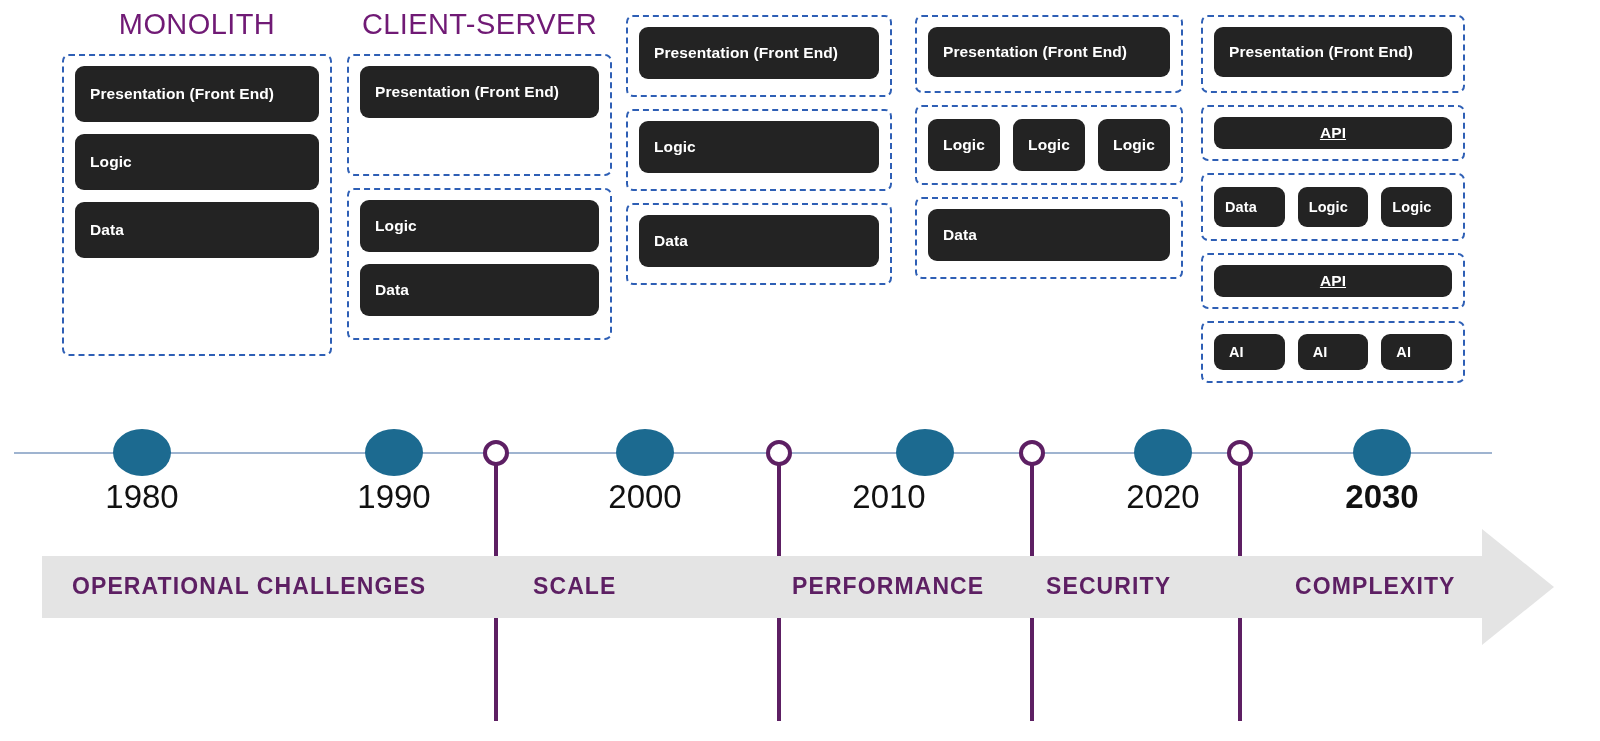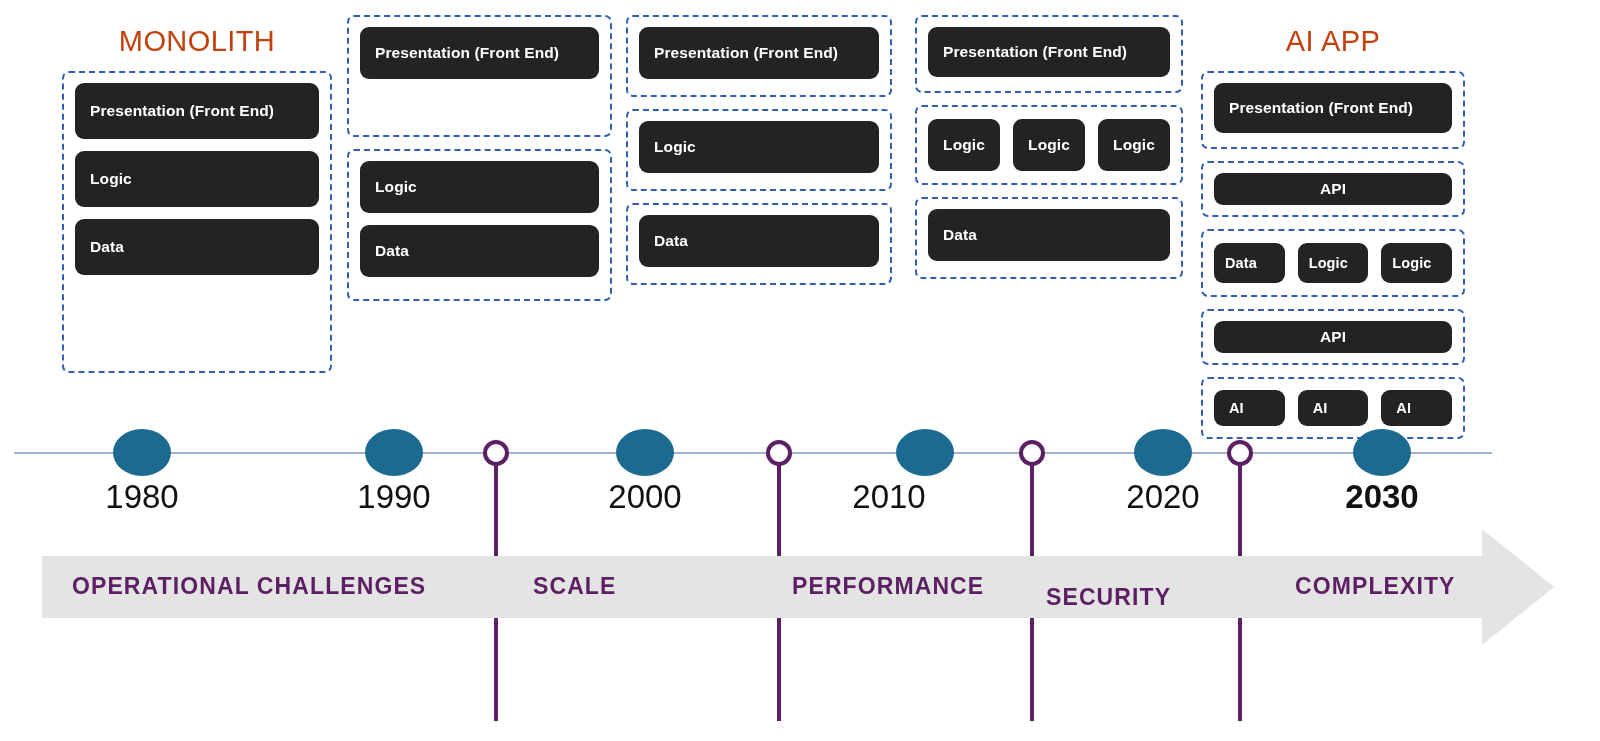--- a/index.html
+++ b/index.html
@@ -21,24 +21,24 @@
 
   
   .col {
     position: absolute;
     top: 0;
   }
   .col-title {
     font-size: 29px;
     font-weight: 400;
     letter-spacing: 0.4px;
-    color: #c2410c;
+    color: #701a75;
     text-align: center;
     line-height: 1;
-    padding-top: 27px;
+    padding-top: 10px;
     white-space: nowrap;
   }
   .groups {
     margin-top: 15px;
     display: flex;
     flex-direction: column;
     justify-content: center;
   }
   .group {
     border: 2px dashed #2e5fb5;
@@ -63,21 +63,21 @@
     padding: 0 15px;
     white-space: nowrap;
   }
   .blk.wide  { width: 100%; }
   .blk.third { flex: 1 1 0; }
   .blk.center { justify-content: center; padding: 0 8px; }
   .blk.h56 { height: 56px; }
   .blk.h52 { height: 52px; }
   .blk.h50 { height: 50px; }
   .blk.h40 { height: 40px; }
-  .blk.h34 { height: 34px; }
+  .blk.h34 { height: 34px; text-decoration: underline; }
   .blk.small { font-size: 14.5px; }
 
   
   .axis {
     position: absolute;
     height: 2px;
     background: #9fb4d0;
   }
   .decade-dot {
     position: absolute;
@@ -139,20 +139,21 @@
         <div class="col-title">MONOLITH</div>
         <div class="groups">
           <div class="group" style="height: 302px; margin-bottom: 0px; flex-direction: column; align-items: stretch; justify-content: flex-start; gap: 12px;">
             <div class="blk h56 wide">Presentation (Front End)</div>
             <div class="blk h56 wide">Logic</div>
             <div class="blk h56 wide">Data</div>
           </div>
         </div>
       </div>
       <div class="col" style="left: 347px; width: 265px;">
+        <div class="col-title">CLIENT-SERVER</div>
         <div class="groups">
           <div class="group" style="height: 122px; margin-bottom: 12px; flex-direction: column; align-items: stretch; justify-content: flex-start; gap: 12px;">
             <div class="blk h52 wide">Presentation (Front End)</div>
           </div>
           <div class="group" style="height: 152px; margin-bottom: 0px; flex-direction: column; align-items: stretch; justify-content: flex-start; gap: 12px;">
             <div class="blk h52 wide">Logic</div>
             <div class="blk h52 wide">Data</div>
           </div>
         </div>
       </div>
@@ -180,21 +181,20 @@
               <div class="blk h52 third center">Logic</div>
               <div class="blk h52 third center">Logic</div>
             </div>
           </div>
           <div class="group" style="height: 82px; margin-bottom: 0px; flex-direction: column; align-items: stretch; justify-content: flex-start; gap: 12px;">
             <div class="blk h52 wide">Data</div>
           </div>
         </div>
       </div>
       <div class="col" style="left: 1201px; width: 264px;">
-        <div class="col-title">AI APP</div>
         <div class="groups">
           <div class="group" style="height: 78px; margin-bottom: 12px; flex-direction: column; align-items: stretch; justify-content: flex-start; gap: 12px;">
             <div class="blk h50 wide">Presentation (Front End)</div>
           </div>
           <div class="group" style="height: 56px; margin-bottom: 12px; flex-direction: column; align-items: stretch; justify-content: flex-start; gap: 12px;">
             <div class="blk h34 wide center">API</div>
           </div>
           <div class="group" style="height: 68px; margin-bottom: 12px;">
             <div style="display: flex; flex-direction: row; gap: 13px; width: 100%; align-items: center;">
               <div class="blk h40 third small" style="padding: 0px 11px;">Data</div>
@@ -237,16 +237,16 @@
       <div class="ring" style="left: 1019px; top: 440px;"></div>
       <div class="stem" style="left: 1238px; top: 462px; height: 259px;"></div>
       <div class="ring" style="left: 1227px; top: 440px;"></div>
     </div>
   <div id="banner-layer">
       <div class="banner" style="left: 42px; top: 556px; width: 1440px; height: 62px;"></div>
       <div class="arrowhead" style="left: 1482px; top: 529px;"></div>
       <div class="phase" style="left: 72px; top: 575px; text-align: right;">OPERATIONAL CHALLENGES</div>
       <div class="phase" style="left: 533px; top: 575px;">SCALE</div>
       <div class="phase" style="left: 792px; top: 575px;">PERFORMANCE</div>
-      <div class="phase" style="left: 1046px; top: 575px; margin-top: 11px;">SECURITY</div>
+      <div class="phase" style="left: 1046px; top: 575px;">SECURITY</div>
       <div class="phase" style="left: 1295px; top: 575px;">COMPLEXITY</div>
     </div>
 </div>
 
 </body></html>

